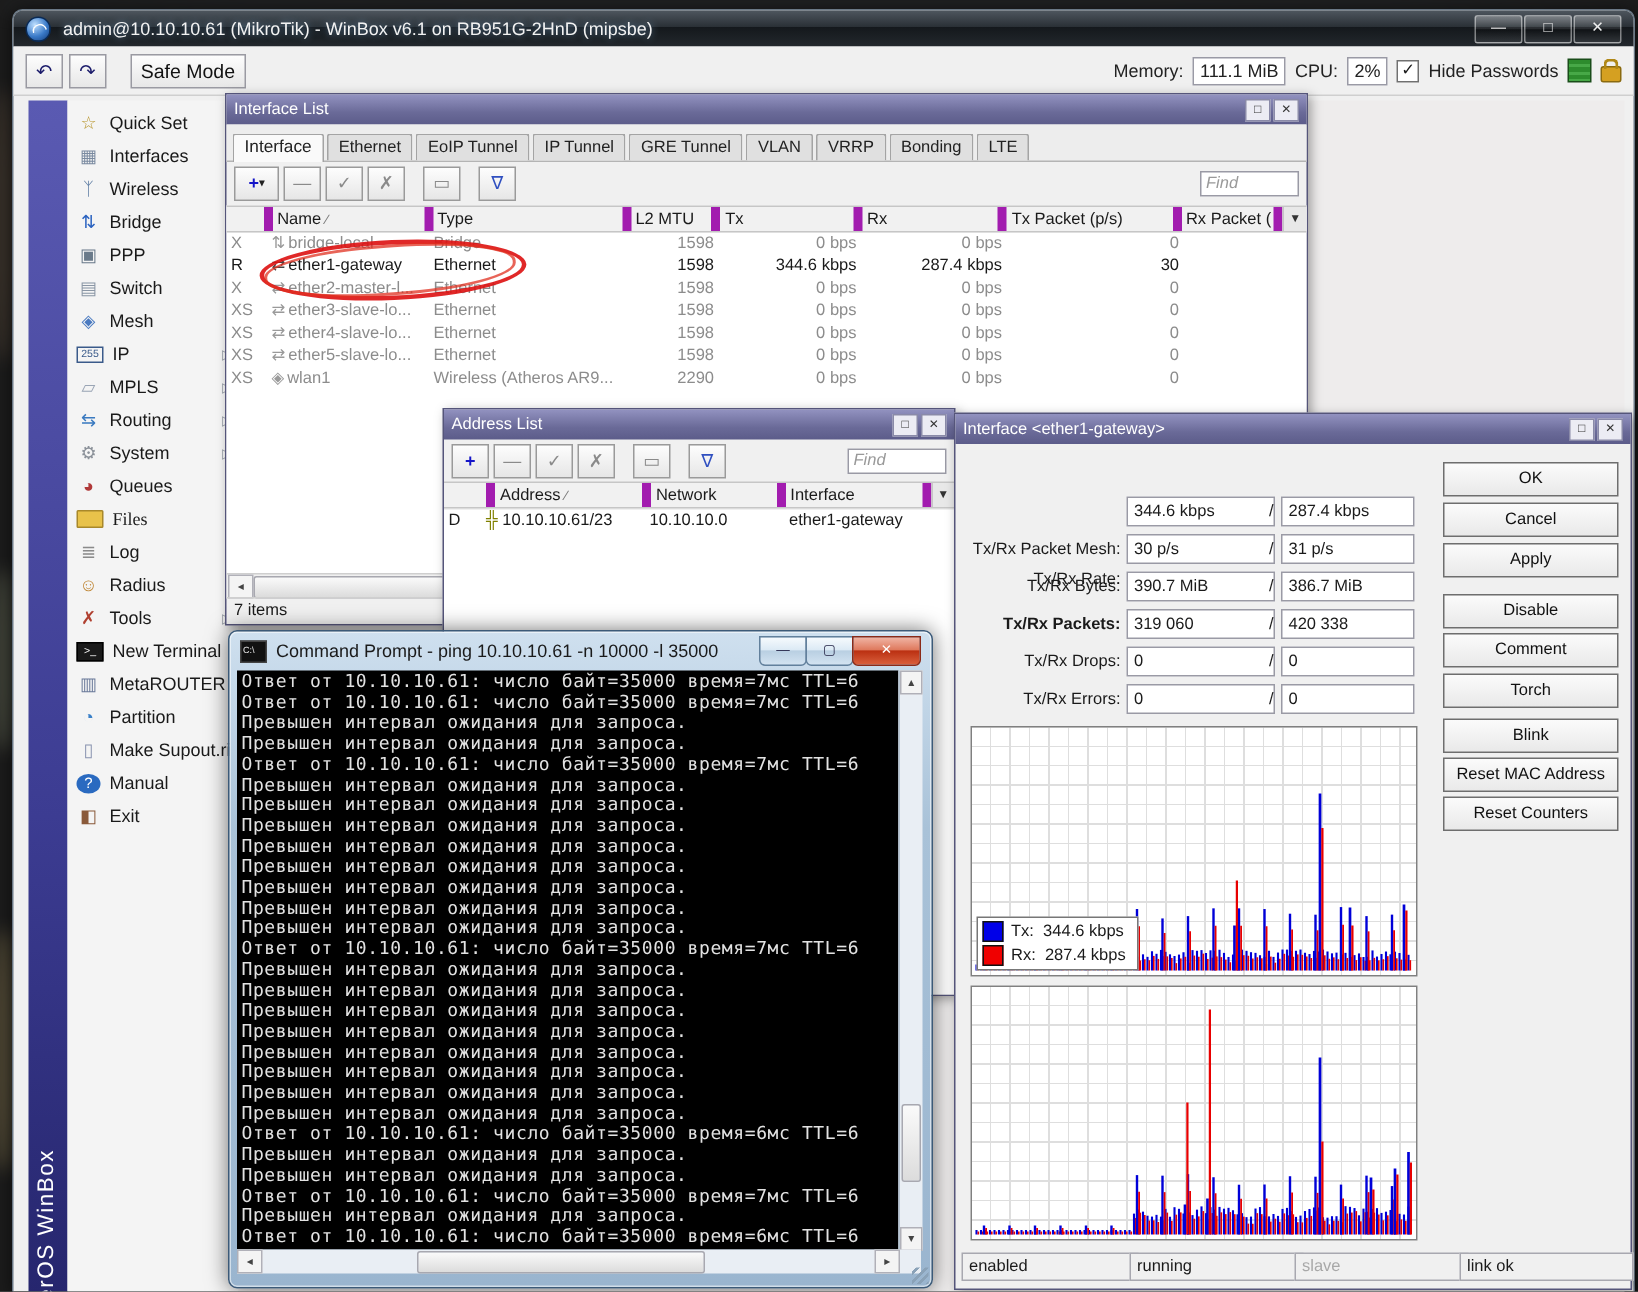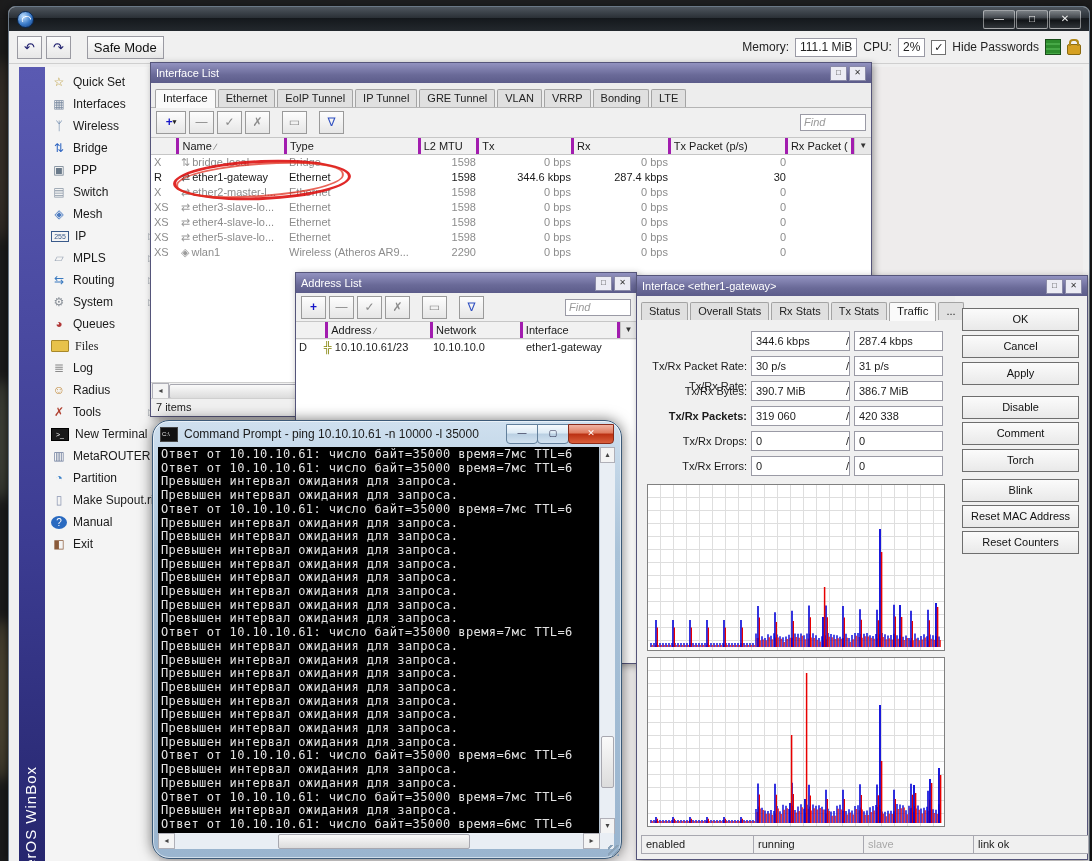--- a/index.html
+++ b/index.html
@@ -61,21 +61,21 @@
   .tab{border:1px solid #a4a4a4;border-bottom:none;background:#e0e0e0;padding:2px 7px 3px;font-size:11px;
     border-radius:2px 2px 0 0;color:#222;white-space:nowrap;}
   .tab.active{background:#fafafa;position:relative;top:1px;padding-bottom:4px;font-size:11.5px;}
   .tbar{display:flex;gap:3px;padding:3px 5px;align-items:center;height:22px;}
   .ibtn{width:23px;height:21px;border:1px solid #9a9a9a;background:linear-gradient(#fdfdfd,#e6e6e6);
     display:flex;align-items:center;justify-content:center;font-size:12px;color:#8a8a8a;}
   .find{margin-left:auto;width:58px;height:15px;border:1px solid #9a9aa5;font-size:11px;padding:0 3px;
     font-style:italic;color:#999;background:#fff;font-family:"Liberation Sans",sans-serif;}
   .find::placeholder{color:#999;font-style:italic;}
   .thead{display:flex;height:16px;border-top:1px solid #c6c6c6;border-bottom:1px solid #c6c6c6;background:#f1f1f1;}
-  .th{font-size:11px;padding:0 3px;border-right:3px solid #a21caf;overflow:hidden;white-space:nowrap;line-height:16px;}
+  .th{font-size:11px;padding:0 3px;border-right:6px solid #a21caf;overflow:hidden;white-space:nowrap;line-height:16px;}
   .tbody{background:#fff;}
   .trow{display:flex;height:15px;font-size:11px;white-space:nowrap;line-height:15px;}
   .td{padding:0 3px;overflow:hidden;}
   .num{text-align:right;}
   .dim{color:#8c8c8c;}
   .sortmark{color:#777;font-size:9px;margin-left:3px;}
   .colmenu{width:16px;text-align:center;font-size:8px;color:#333;border-left:1px solid #c6c6c6;background:#e8e8e8;line-height:16px;}
   .hscroll{position:absolute;height:16px;background:#f0f0f0;border-top:1px solid #cfcfcf;}
   .sarrow{position:absolute;width:15px;height:14px;border:1px solid #b0b0b8;background:#f4f4f4;color:#444;
     font-size:8px;text-align:center;line-height:13px;top:0;}
@@ -89,21 +89,21 @@
     background:linear-gradient(#fbfbfb,#e9e9e9);font-size:11px;text-align:center;line-height:20px;color:#111;}
   .graph{position:absolute;left:10px;width:296px;border:1px solid #808080;background:#fff;
     background-image:repeating-linear-gradient(to right,transparent 0 12px,#dedede 12px 13px),
       repeating-linear-gradient(to bottom,transparent 0 12px,#dedede 12px 13px);}
   .legend{position:absolute;left:3px;bottom:3px;background:#fff;border:1px solid #777;padding:2px 8px 2px 3px;
     display:flex;flex-direction:column;gap:2px;font-size:11px;}
   .lrow{display:flex;align-items:center;gap:5px;white-space:nowrap;}
   .swatch{width:12px;height:12px;border:1px solid #111;flex:0 0 12px;}
   .scell{position:absolute;height:17px;border:1px solid #a8a8b0;background:#f0f0f0;font-size:11px;line-height:16px;padding:0 4px;top:559px;}
   
-  #cmdwin{position:absolute;left:152px;top:420px;width:468px;height:437px;border-radius:17px;
+  #cmdwin{position:absolute;left:152px;top:420px;width:468px;height:437px;border-radius:6px;
     border:1px solid #3c5a78;background:linear-gradient(#cfe0ef,#a9c2d8 30%,#9ab5cf);
     box-shadow:0 0 14px rgba(0,0,0,.55), inset 0 0 0 1px rgba(255,255,255,.55);}
   #cmdtitle{position:absolute;left:0;top:0;right:0;height:26px;display:flex;align-items:center;padding:0 7px;gap:6px;}
   #cmdtext{font-size:12px;color:#1a1a1a;white-space:nowrap;overflow:hidden;}
   .cmdicon{width:15px;height:13px;background:#111;border:1px solid #444;color:#e8e8e8;font-size:6px;
     line-height:12px;padding-left:1px;flex:0 0 15px;}
   #cmdbtns{margin-left:auto;display:flex;}
   .cbtn{width:30px;height:18px;border:1px solid #62809c;border-radius:0 0 4px 4px;margin-left:-1px;
     background:linear-gradient(#f6fafd,#dceaf5 45%,#b9cfe2 50%,#d3e3f1);color:#224;
     font-size:9px;line-height:16px;text-align:center;}
@@ -129,20 +129,21 @@
 <div id="screen">
 
   <div class="blob" style="left:0;top:0;width:1092px;height:10px;background:#2f3338;"></div>
   <div class="blob" style="left:-4px;top:60px;width:14px;height:180px;background:#5a4a3a;"></div>
   <div class="blob" style="left:-4px;top:380px;width:14px;height:120px;background:#6a705a;"></div>
   <div class="blob" style="left:-4px;top:620px;width:14px;height:160px;background:#8a7a50;"></div>
 
   <div id="mainwin">
     <div id="titlebar">
       <div id="appicon"></div>
+      <div id="apptitle">admin@10.10.10.61 (MikroTik) - WinBox v6.1 on RB951G-2HnD (mipsbe)</div>
       <div class="winctl">
         <div class="wbtn">—</div>
         <div class="wbtn">□</div>
         <div class="wbtn">✕</div>
       </div>
     </div>
     <div id="apptoolbar">
       <div class="tbtn">↶</div>
       <div class="tbtn">↷</div>
       <div style="width:8px"></div>
@@ -417,34 +418,26 @@
   </div>
 
   <div class="win" id="win-dialog" style="left:636px;top:275px;width:450px;height:583px;z-index:3;">
     <div class="mtitle">
       <span class="cap">Interface &lt;ether1-gateway&gt;</span>
       <span class="mbtns">
         <span class="mbtn">□</span>
         <span class="mbtn">✕</span>
       </span>
     </div>
-    <div class="tabs" id="dialog-tabs" style="width:310px;border-bottom:none;">
-        <div class="tab">Status</div>
-        <div class="tab">Overall Stats</div>
-        <div class="tab">Rx Stats</div>
-        <div class="tab">Tx Stats</div>
-        <div class="tab active">Traffic</div>
-        <div class="tab">...</div>
-      </div>
     <div id="dialog-body">
         <div class="flabel" style="left: 4px; top: 72px; margin-top: 28px;">Tx/Rx Rate:</div>
         <div class="fbox" style="left: 114px; top: 55px; width: 89px;">344.6 kbps</div>
         <div class="fslash" style="left: 209px; top: 55px;">/</div>
         <div class="fbox" style="left: 217px; top: 55px; width: 79px;">287.4 kbps</div>
-        <div class="flabel" style="left: 4px; top: 80px;">Tx/Rx Packet Rate:</div>
+        <div class="flabel" style="left: 4px; top: 80px;">Tx/Rx Packet Mesh:</div>
         <div class="fbox" style="left: 114px; top: 80px; width: 89px;">30 p/s</div>
         <div class="fslash" style="left: 209px; top: 80px;">/</div>
         <div class="fbox" style="left: 217px; top: 80px; width: 79px;">31 p/s</div>
         <div class="flabel" style="left: 4px; top: 105px;">Tx/Rx Bytes:</div>
         <div class="fbox" style="left: 114px; top: 105px; width: 89px;">390.7 MiB</div>
         <div class="fslash" style="left: 209px; top: 105px;">/</div>
         <div class="fbox" style="left: 217px; top: 105px; width: 79px;">386.7 MiB</div>
         <div class="flabel" style="left: 4px; top: 130px; font-weight: bold;">Tx/Rx Packets:</div>
         <div class="fbox" style="left: 114px; top: 130px; width: 89px;">319 060</div>
         <div class="fslash" style="left: 209px; top: 130px;">/</div>
@@ -699,20 +692,30 @@
           <line x1="281.4" x2="281.4" y1="162" y2="135.17806141884998" stroke="#e80000" stroke-width="1.2"></line>
           <line x1="175" x2="175" y1="162" y2="132" stroke="#0000d8" stroke-width="1.8"></line>
           <line x1="176.6" x2="176.6" y1="162" y2="102" stroke="#e80000" stroke-width="1.5"></line>
           <line x1="232" x2="232" y1="162" y2="44" stroke="#0000d8" stroke-width="1.8"></line>
           <line x1="233.6" x2="233.6" y1="162" y2="67" stroke="#e80000" stroke-width="1.5"></line>
           <line x1="252" x2="252" y1="162" y2="120" stroke="#0000d8" stroke-width="1.8"></line>
           <line x1="253.6" x2="253.6" y1="162" y2="132" stroke="#e80000" stroke-width="1.5"></line>
           <line x1="288" x2="288" y1="162" y2="118" stroke="#0000d8" stroke-width="1.8"></line>
           <line x1="289.6" x2="289.6" y1="162" y2="122" stroke="#e80000" stroke-width="1.5"></line>
         </svg>
+      <div class="legend" id="legend1">
+          <div class="lrow">
+            <span class="swatch" style="background: rgb(0, 0, 232);"></span>
+            <span><span>Tx:</span>&nbsp; <span>344.6 kbps</span></span>
+          </div>
+          <div class="lrow">
+            <span class="swatch" style="background: rgb(240, 0, 0);"></span>
+            <span><span>Rx:</span>&nbsp; <span>287.4 kbps</span></span>
+          </div>
+        </div>
     </div>
     <div class="graph" id="graph2" style="top:381px;height:168px;">
       <svg id="g2svg" width="294" height="166">
           <line x1="3" x2="3" y1="165" y2="162" stroke="#0000d8" stroke-width="1.4"></line>
           <line x1="4.2" x2="4.2" y1="165" y2="163" stroke="#e80000" stroke-width="1.1"></line>
           <line x1="6" x2="6" y1="165" y2="162" stroke="#0000d8" stroke-width="1.4"></line>
           <line x1="7.2" x2="7.2" y1="165" y2="163" stroke="#e80000" stroke-width="1.1"></line>
           <line x1="9" x2="9" y1="165" y2="162" stroke="#0000d8" stroke-width="1.4"></line>
           <line x1="10.2" x2="10.2" y1="165" y2="163" stroke="#e80000" stroke-width="1.1"></line>
           <line x1="12" x2="12" y1="165" y2="162" stroke="#0000d8" stroke-width="1.4"></line>

